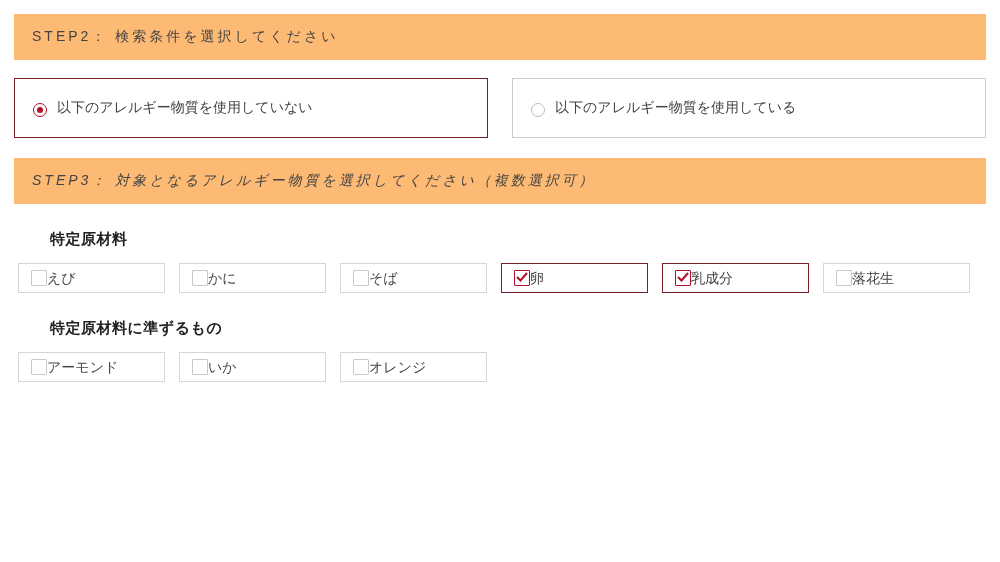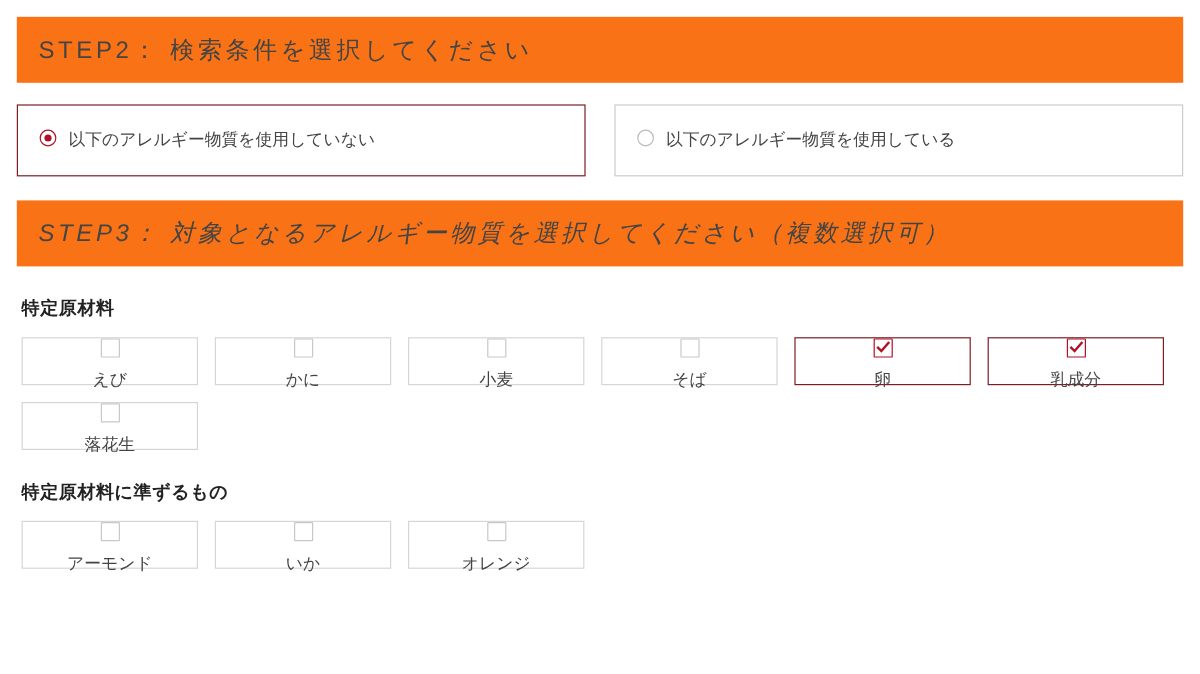--- a/index.html
+++ b/index.html
@@ -6,38 +6,38 @@
     body {
       font-family: "Hiragino Sans", "Hiragino Kaku Gothic ProN", Meiryo, sans-serif;
       background: #fff;
       color: #222;
       width: 1000px;
       height: 562px;
       overflow: hidden;
       padding: 0;
     }
     .step-header {
-      background: #f97316;
+      background: #fdba74;
       padding: 14px 18px;
-      font-size: 20px;
+      font-size: 14px;
       letter-spacing: 3px;
       color: #444;
       margin: 14px;
     }
     .step3 { margin-top: 20px; font-style: italic; }
     .radio-row {
       display: flex;
       gap: 24px;
       padding: 0 14px;
       margin-top: 18px;
     }
     .radio-option {
       flex: 1;
       display: flex;
-      align-items: flex-start;
+      align-items: flex-end;
       gap: 10px;
       border: 1px solid #ccc;
       padding: 20px 18px;
       font-size: 14px;
       color: #444;
       cursor: pointer;
       background: #fff;
     }
     .radio-option.selected {
       border: 1px solid #7a1f24;
@@ -64,41 +64,40 @@
     }
     .radio-option.selected .radio-inner { display: block; }
 
     .group-heading {
       font-size: 15px;
       font-weight: 700;
       padding: 0 18px;
       margin-top: 26px;
       margin-bottom: 14px;
       letter-spacing: 0.5px;
+      margin-left: 32px;
     }
 
     .check-grid {
       display: flex;
       flex-wrap: wrap;
       gap: 14px 14px;
       padding: 0 18px;
     }
     .check-item {
       width: 147px;
-      height: 40px;
+      height: 30px;
       border: 1px solid #d6d6d6;
       display: flex;
       align-items: center;
-      gap: 10px;
       padding: 0 12px;
       font-size: 14px;
       color: #444;
       cursor: pointer;
       background: #fff;
-      flex-direction: column;
     }
     .check-item.checked {
       border: 1px solid #7a1f24;
     }
     .check-box {
       width: 16px;
       height: 16px;
       border: 1.5px solid #c8c8c8;
       border-radius: 1px;
       background: #fff;
@@ -146,24 +145,20 @@
     <div class="check-item">
       <span class="check-box"></span>
       <span class="check-label">えび</span>
     </div>
     <div class="check-item">
       <span class="check-box"></span>
       <span class="check-label">かに</span>
     </div>
     <div class="check-item">
       <span class="check-box"></span>
-      <span class="check-label">小麦</span>
-    </div>
-    <div class="check-item">
-      <span class="check-box"></span>
       <span class="check-label">そば</span>
     </div>
     <div class="check-item checked">
       <span class="check-box">
         <span class="check-mark"><svg width="14" height="14" viewBox="0 0 14 14">
             <path d="M2 7 L5.5 10.5 L12 3" stroke="#b01028" stroke-width="2" fill="none"></path>
           </svg></span>
       </span>
       <span class="check-label">卵</span>
     </div>

